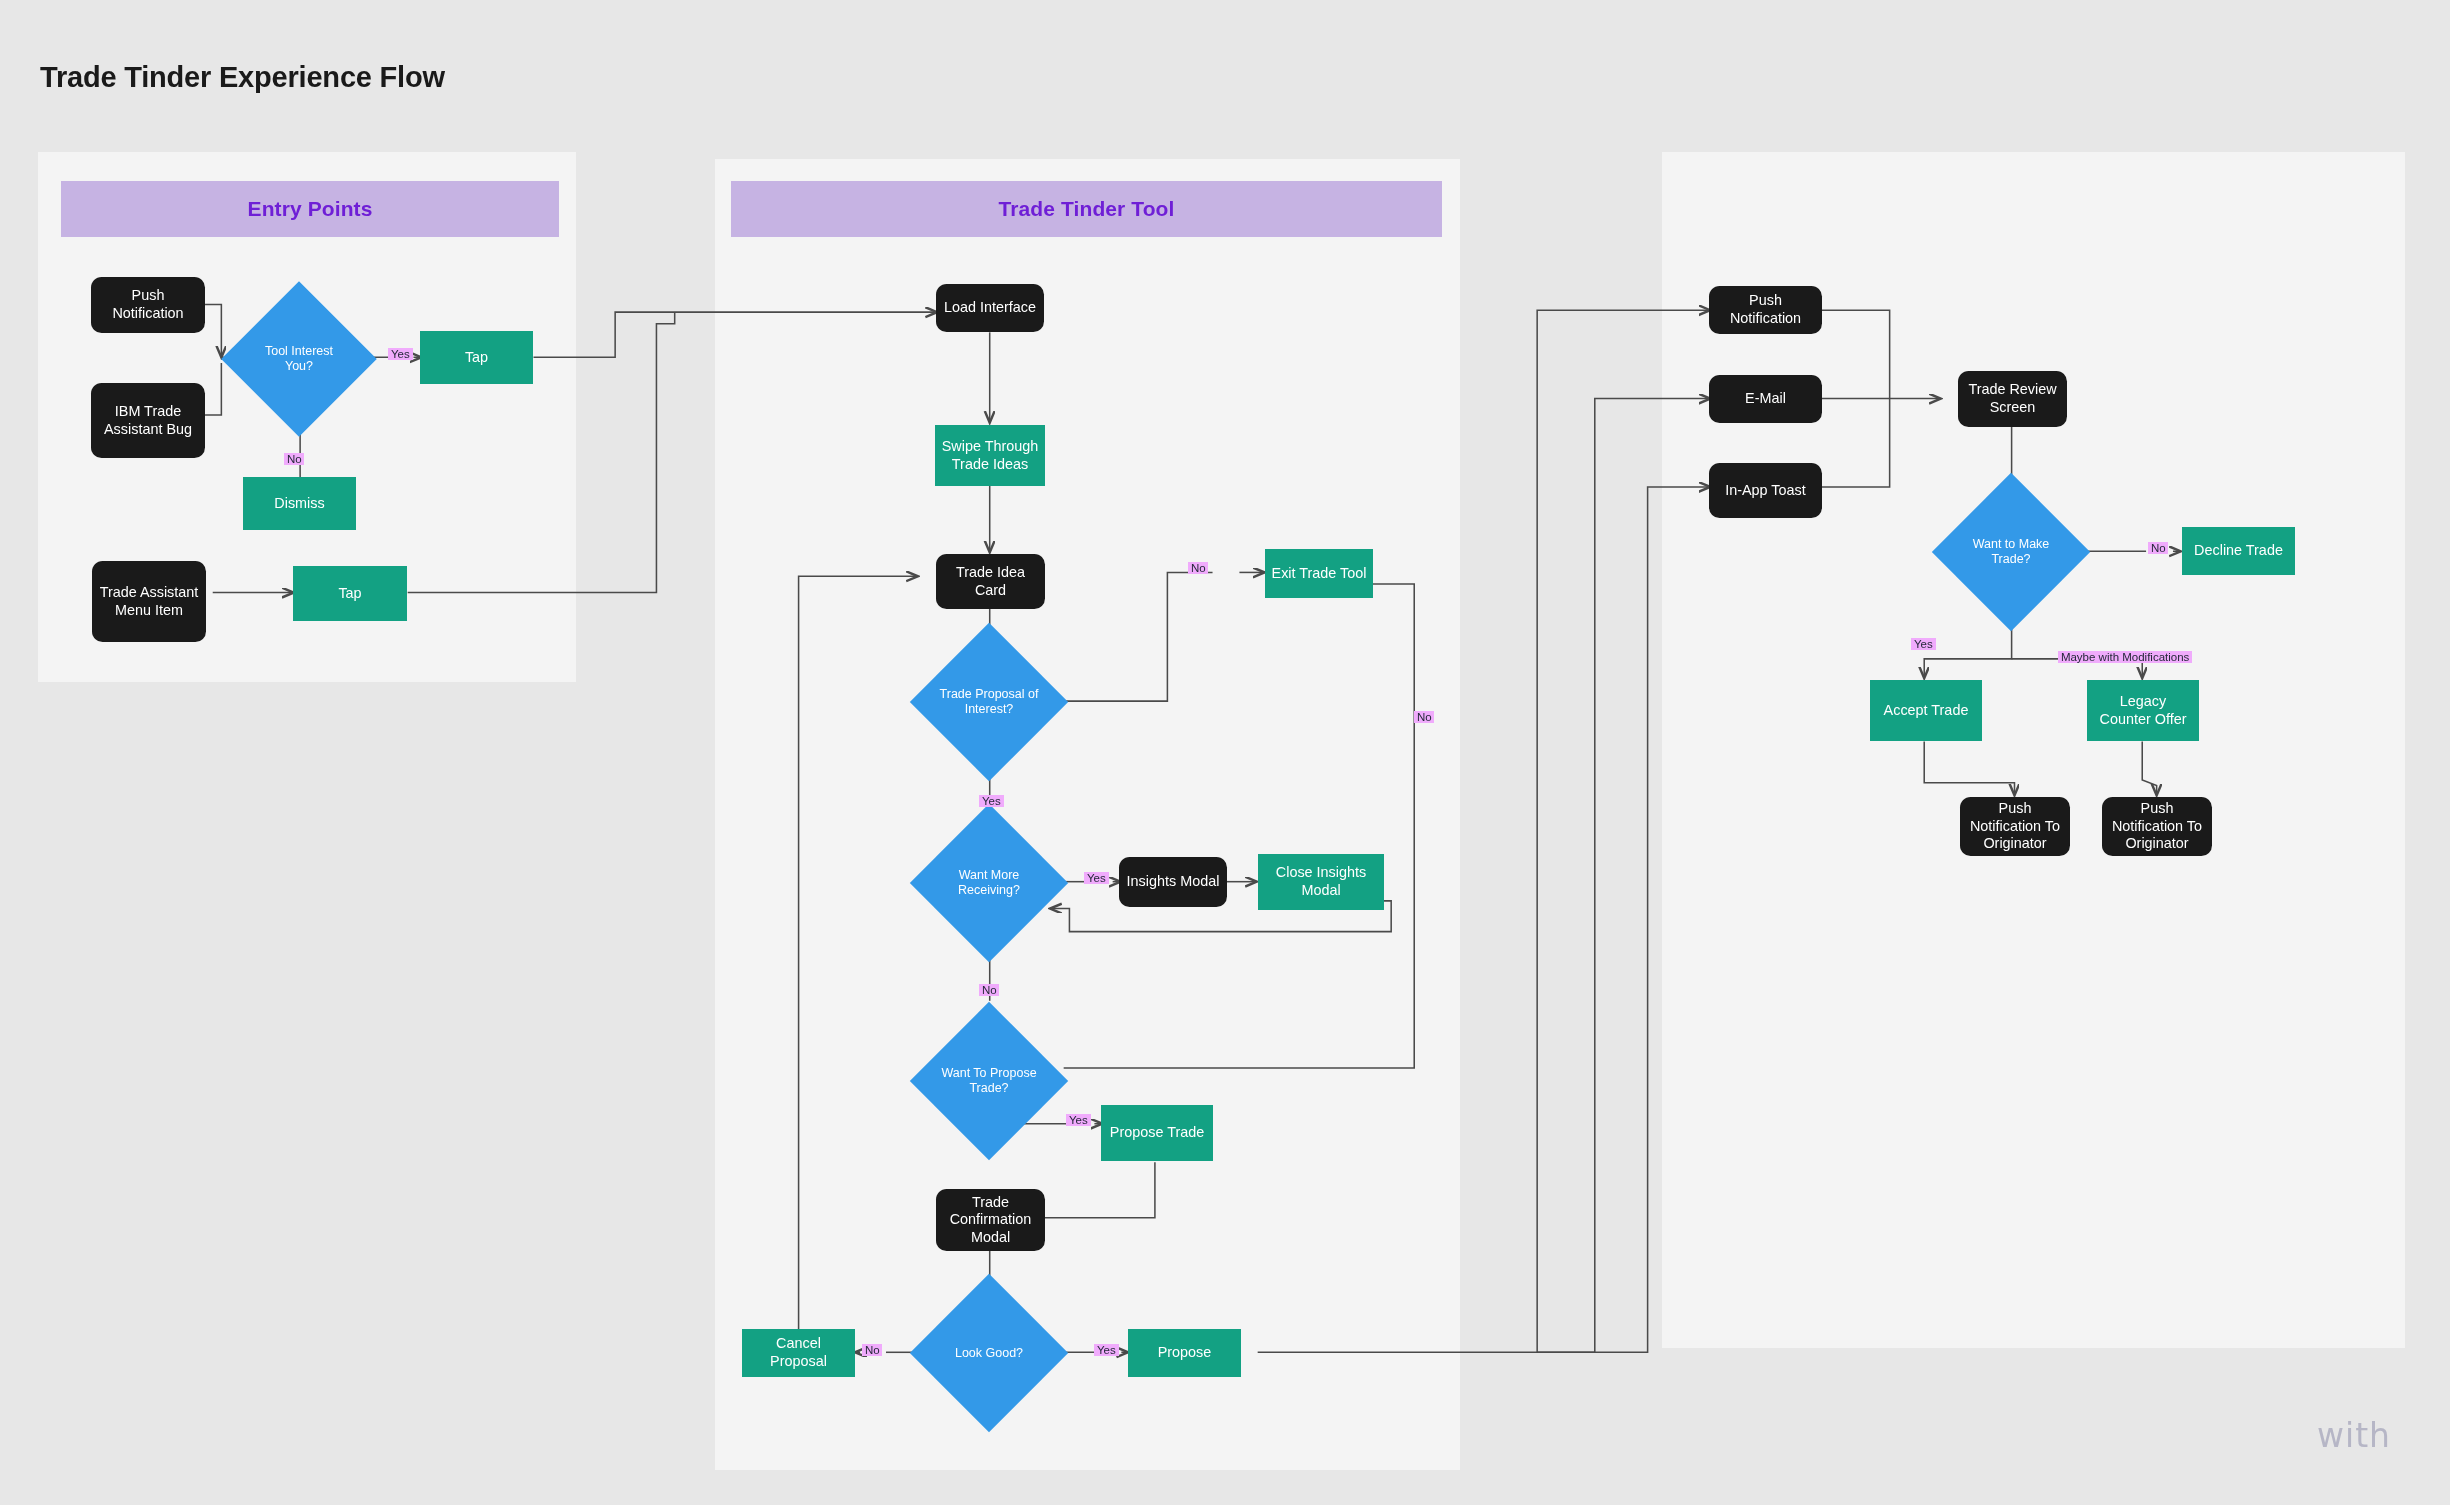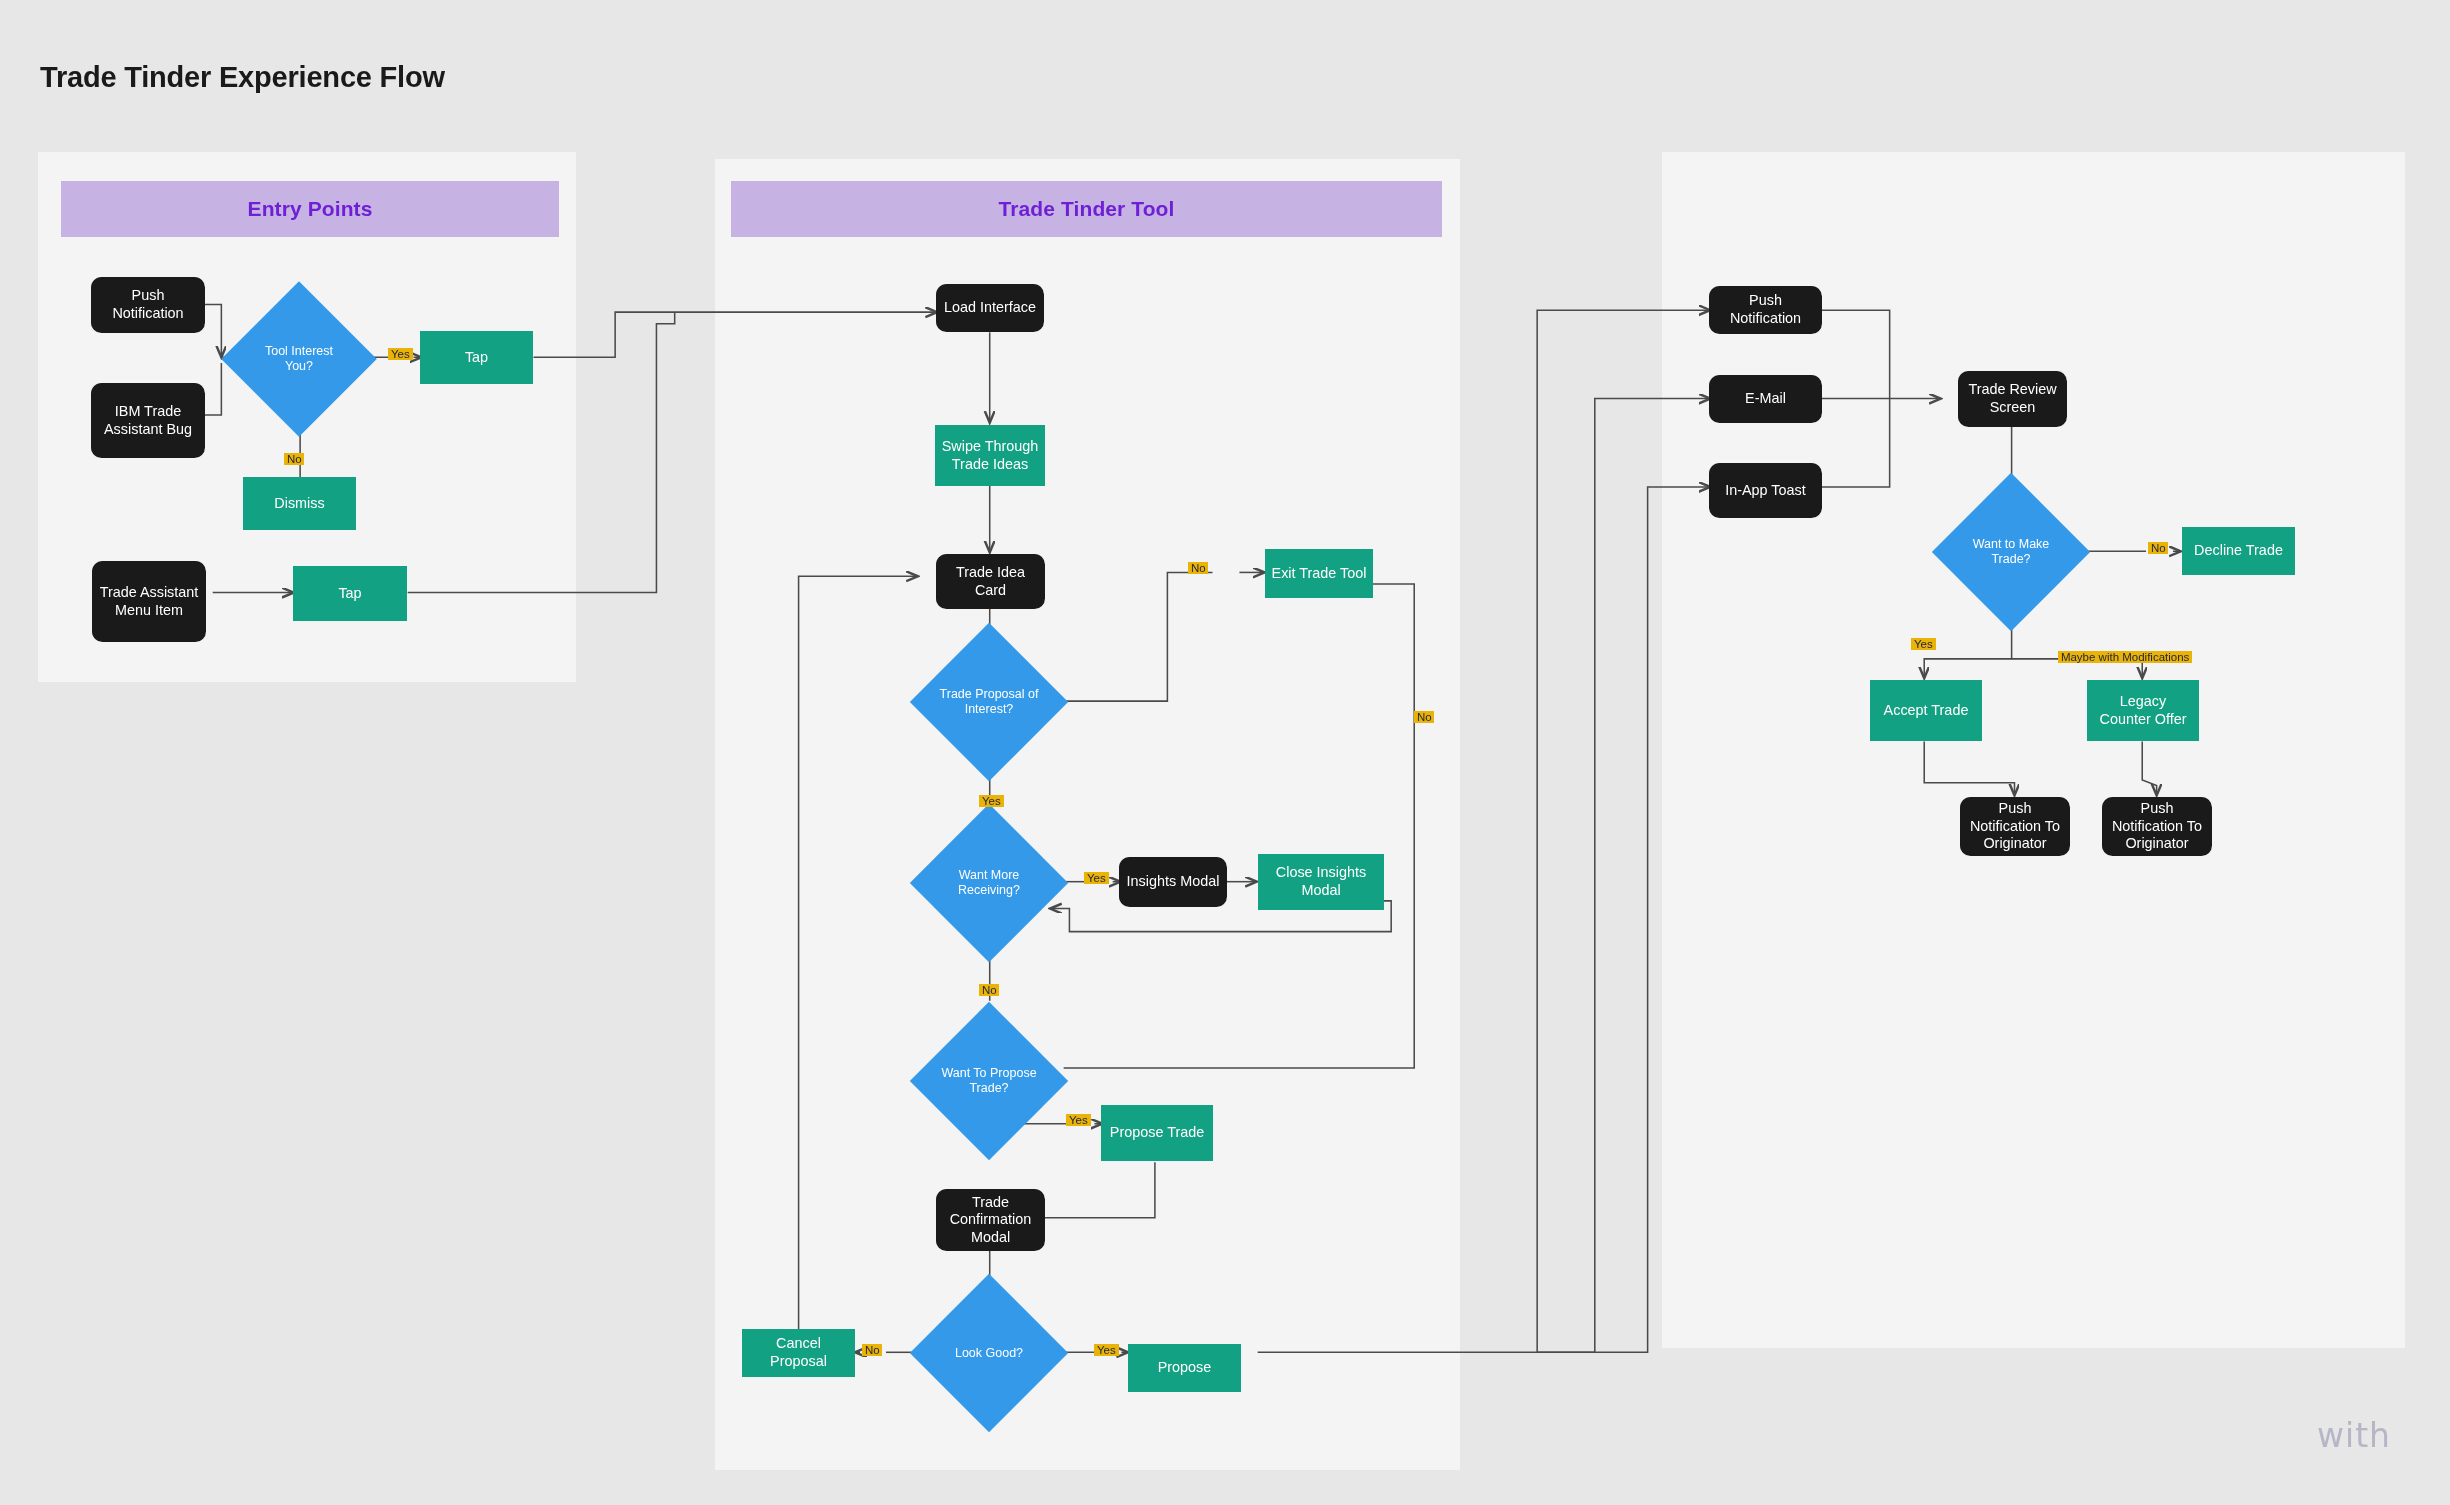--- a/index.html
+++ b/index.html
@@ -75,21 +75,21 @@
   .node.diamond .dlabel {
     position: relative;
     z-index: 2;
     font-size: 12.5px;
     line-height: 1.18;
   }
   .edge-label {
     position: absolute;
     font-size: 11.5px;
     color: #25283A;
-    background: #eab308;
+    background: #f0abfc;
     padding: 0 2.9px;
     z-index: 6;
     white-space: nowrap;
     font-family: "Liberation Sans", sans-serif;
   }
   svg.wires {
     position: absolute;
     left: 0; top: 0;
     width: 2451px; height: 1505px;
     z-index: 1;
@@ -271,21 +271,21 @@
   <div class="node dark" style="left:936px; top:1189px; width:109px; height:62px;">
     <span>Trade Confirmation Modal</span>
   </div>
   <div class="node diamond" style="left:933px; top:1297px; width:112px; height:112px;">
     <div class="diamond-shape"></div>
     <span class="dlabel">Look Good?</span>
   </div>
   <div class="node green" style="left:742px; top:1329px; width:113px; height:48px;">
     <span>Cancel Proposal</span>
   </div>
-  <div class="node green" style="left:1128px; top:1329px; width:113px; height:48px;margin-top:15px;">
+  <div class="node green" style="left:1128px; top:1329px; width:113px; height:48px;">
     <span>Propose</span>
   </div>
 
   <div class="edge-label" style="left:1188px; top:562px;">No</div>
   <div class="edge-label" style="left:979px; top:795px;">Yes</div>
   <div class="edge-label" style="left:1084px; top:872px;">Yes</div>
   <div class="edge-label" style="left:979px; top:984px;">No</div>
   <div class="edge-label" style="left:1414px; top:711px;">No</div>
   <div class="edge-label" style="left:1066px; top:1114px;">Yes</div>
   <div class="edge-label" style="left:862px; top:1344px;">No</div>

